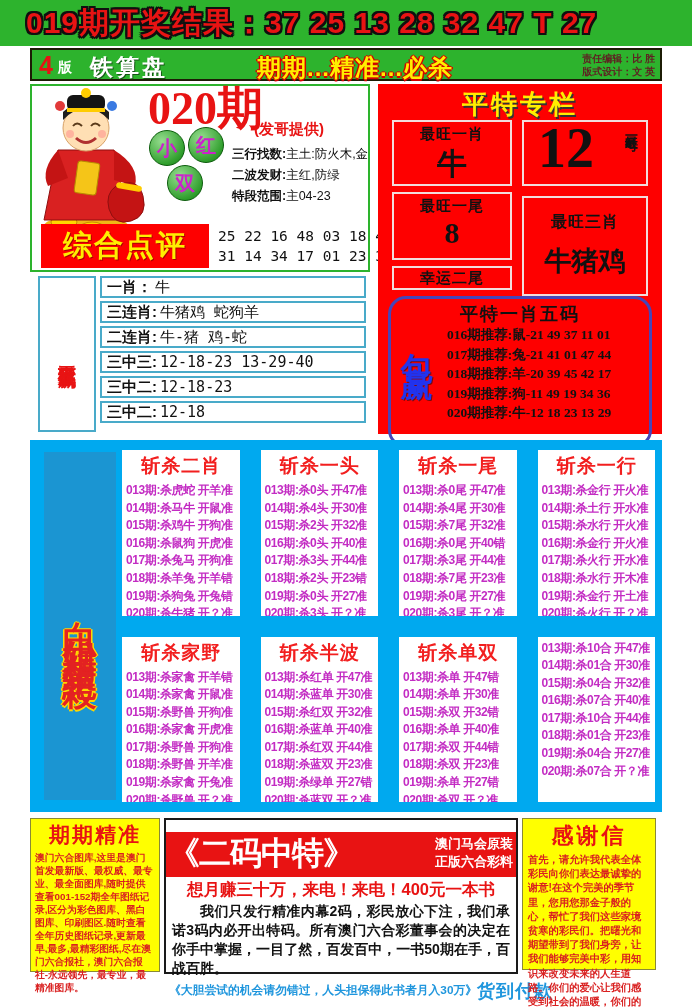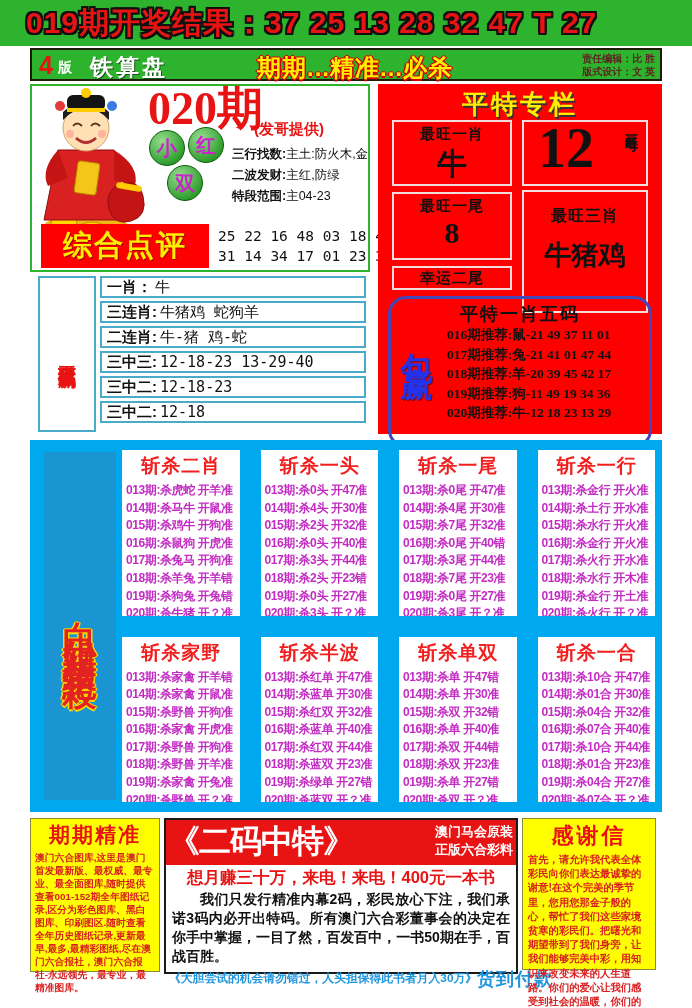--- a/index.html
+++ b/index.html
@@ -56,21 +56,21 @@
   .pingte { position:absolute; left:378px; top:84px; width:284px; height:350px; background:#fe0000; }
   .pingte-title { position:absolute; left:0; top:3px; width:100%; text-align:center; font-size:26px; font-weight:bold; color:#ffee00; letter-spacing:3px; text-shadow:1.5px 1.5px 0 #333; }
   .pt-box { position:absolute; border:2px solid #f2dcdc; }
   .pt-label { text-align:center; font-size:15px; font-weight:bold; color:#111; margin-top:3px; letter-spacing:1px; }
   .pt-value { text-align:center; font-family:"Liberation Serif",serif; font-size:30px; font-weight:bold; color:#111; }
   .pt-a { left:14px; top:36px; width:120px; height:66px; }
   .pt-b { left:144px; top:36px; width:126px; height:66px; }
   .pt-b .big-num { position:absolute; left:14px; top:-6px; font-family:"Liberation Serif",serif; font-size:56px; font-weight:bold; color:#111; }
   .pt-b .v-label { position:absolute; right:6px; top:4px; writing-mode:vertical-rl; text-orientation:upright; font-size:13px; font-weight:bold; color:#111; letter-spacing:1px; }
   .pt-c { left:14px; top:108px; width:120px; height:68px; }
-  .pt-d { left:144px; top:106px; width:126px; height:123px; }
+  .pt-d { left:144px; top:112px; width:126px; height:100px; }
   .pt-d .pt-label { margin-top:14px; font-size:16px; }
   .pt-d .pt-value { margin-top:10px; font-size:27px; }
   .pt-e { left:14px; top:182px; width:120px; height:24px; }
   .pt-e .pt-label { margin-top:1px; }
   .five-codes { position:absolute; left:10px; top:212px; width:264px; height:152px; border:3px solid #4646b8; border-radius:18px; }
   .five-title { text-align:center; font-size:18px; font-weight:bold; color:#111; letter-spacing:2px; margin-top:3px; }
   .baoying { position:absolute; left:4px; top:28px; writing-mode:vertical-rl; text-orientation:upright; font-size:32px; font-weight:bold; color:#2233ee; letter-spacing:14px; text-shadow:1px 1px 0 #7a0b0b; }
   .five-rows { position:absolute; left:56px; top:26px; width:220px; }
   .five-row { font-size:13.5px; font-weight:bold; color:#111; line-height:19.5px; white-space:nowrap; font-family:"Liberation Serif",serif; }
 
@@ -83,21 +83,21 @@
   .kill-box { background:#fff; padding:3px 3px 2px 4px; overflow:hidden; }
   .kill-title { text-align:center; font-size:19px; font-weight:bold; color:#f21f1f; letter-spacing:1px; margin-bottom:3px; white-space:nowrap; }
   .kill-row { font-size:12px; font-weight:bold; color:#c32cc3; line-height:17.6px; white-space:nowrap; letter-spacing:-0.4px; }
 
   
   .bottom-left { position:absolute; left:30px; top:818px; width:130px; height:154px; background:#ffff00; border:1px solid #8a8a35; }
   .bl-title { text-align:center; font-size:21px; font-weight:bold; color:#e81313; letter-spacing:2px; margin-top:2px; }
   .bl-body { padding:2px 4px; font-size:9.8px; font-weight:bold; color:#d92020; line-height:13px; }
 
   .bottom-mid { position:absolute; left:164px; top:818px; width:354px; height:156px; background:#fff; border:2px solid #1a1a1a; }
-  .mid-banner { position:relative; width:100%; height:45px; background:#e81313; }
+  .mid-banner { position:relative; width:100%; height:45px; background:#e81313;margin-top:12px; }
   .mid-banner-title { position:absolute; left:2px; top:0; font-size:32px; font-weight:bold; color:#fff; white-space:nowrap; letter-spacing:-1px; }
   .mid-banner-sub { position:absolute; right:3px; top:3px; }
   .mid-banner-sub span { display:block; font-size:13px; font-weight:bold; color:#fff; line-height:18px; white-space:nowrap; }
   .mid-redline { text-align:center; font-size:16.5px; font-weight:bold; color:#e81313; margin-top:2px; white-space:nowrap; }
   .mid-body { padding:1px 6px 0 6px; font-size:14px; font-weight:bold; color:#111; line-height:19px; text-indent:2em; text-align:justify; }
   .mid-blueline { display:flex; justify-content:space-between; align-items:center; padding:1px 3px 0 3px; }
   .mid-note { font-size:11.8px; font-weight:bold; color:#1f96dd; white-space:nowrap; }
   .mid-cod { font-size:18px; font-weight:bold; color:#1f96dd; white-space:nowrap; letter-spacing:1px; }
 
   .bottom-right { position:absolute; left:522px; top:818px; width:134px; height:152px; background:#ffff00; border:1px solid #8a8a35; }
@@ -348,21 +348,20 @@
             <div class="kill-row">014期:杀单 开30准</div>
             <div class="kill-row">015期:杀双 开32错</div>
             <div class="kill-row">016期:杀单 开40准</div>
             <div class="kill-row">017期:杀双 开44错</div>
             <div class="kill-row">018期:杀双 开23准</div>
             <div class="kill-row">019期:杀单 开27错</div>
             <div class="kill-row">020期:杀双 开？准</div>
           </div>
       </div>
         <div class="kill-box">
-        <div class="kill-title">斩杀一合</div>
         <div class="kill-rows">
 
         <div class="kill-row">013期:杀10合 开47准</div>
             <div class="kill-row">014期:杀01合 开30准</div>
             <div class="kill-row">015期:杀04合 开32准</div>
             <div class="kill-row">016期:杀07合 开40准</div>
             <div class="kill-row">017期:杀10合 开44准</div>
             <div class="kill-row">018期:杀01合 开23准</div>
             <div class="kill-row">019期:杀04合 开27准</div>
             <div class="kill-row">020期:杀07合 开？准</div>

